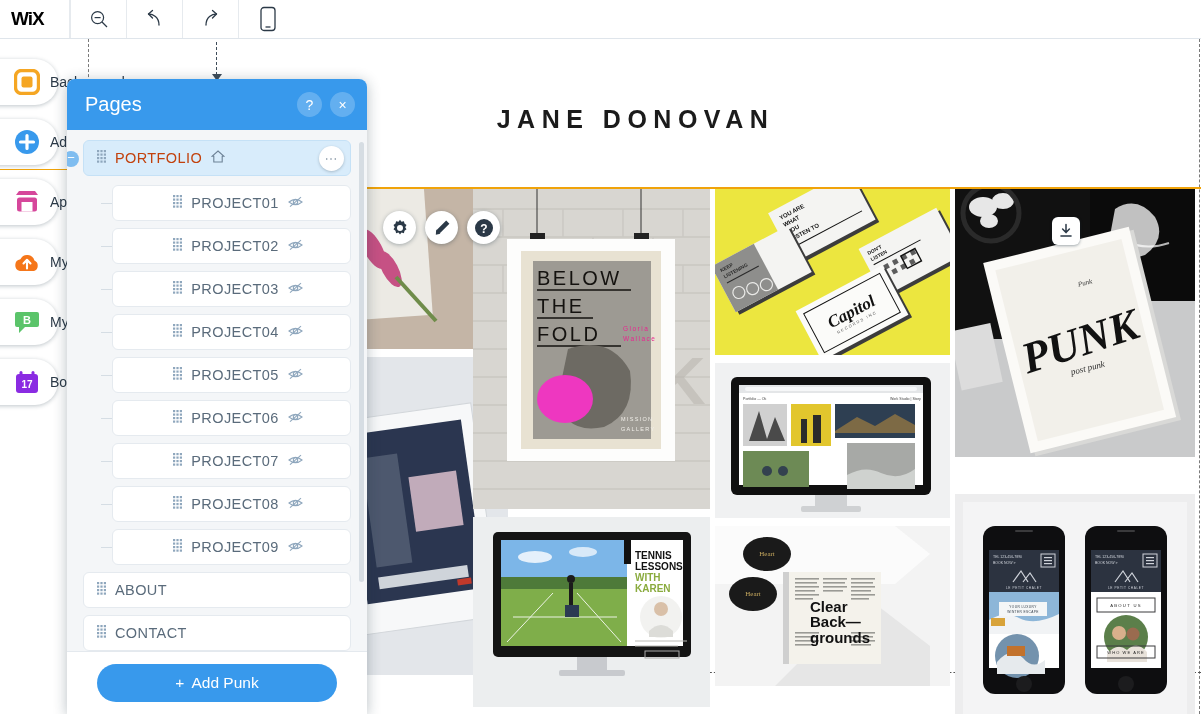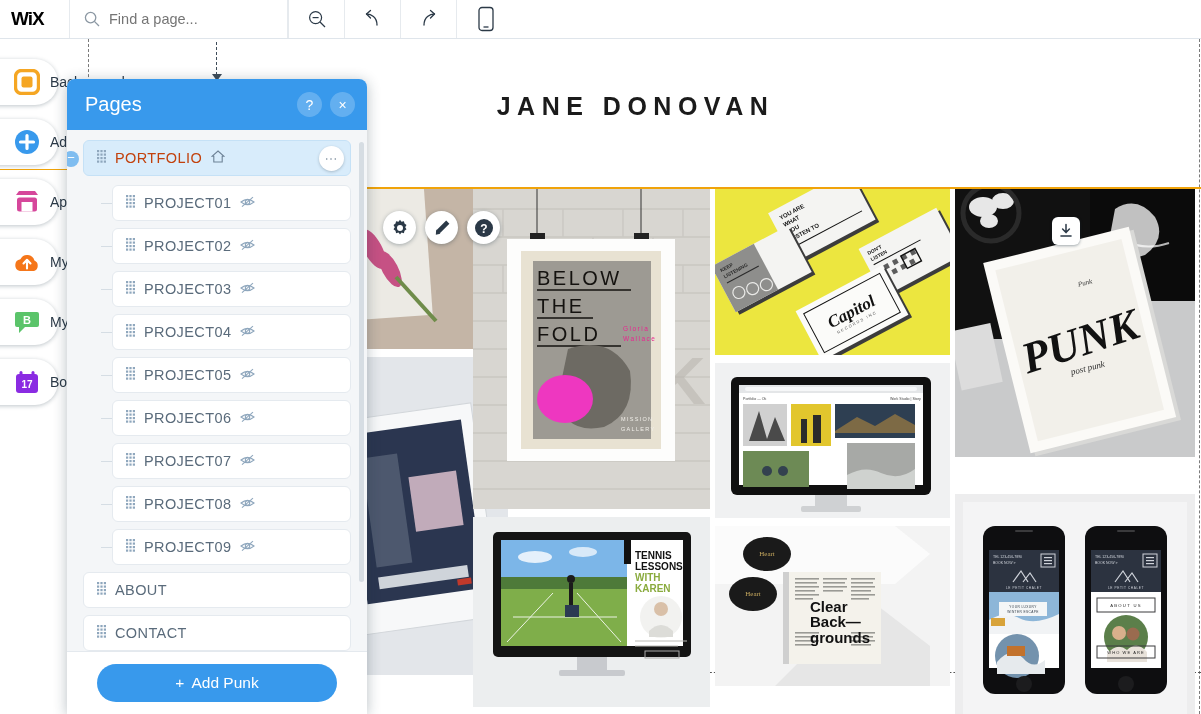--- a/index.html
+++ b/index.html
@@ -65,21 +65,21 @@
   .side-divider{
     position:absolute; left:0; width:70px; height:1px; background:#f0a30a;
   }
 
   
   .canvas{
     position:absolute; left:70px; top:39px; width:1131px; height:675px;
     background:#fff; overflow:hidden;
   }
   .site-title{
-    position:absolute; left:0; top:53px; width:1131px; text-align:center;
+    position:absolute; left:0; top:66px; width:1131px; text-align:center;
     font-size:25px; letter-spacing:6.5px; color:#1b1b1b; font-weight:bold;
   }
   
   .page-frame{
     position:absolute; left:18px; top:0px; width:1112px; height:675px;
     border-left:1px dashed #7a7a7a; border-right:1px dashed #7a7a7a;
     pointer-events:none;
   }
   .strip-line{
     position:absolute; left:0; top:148px; width:1131px; height:2px;
@@ -147,21 +147,21 @@
   }
 
   .row{
     height:36px; border-radius:6px; display:flex; align-items:center;
     padding-left:13px; gap:9px; position:relative; margin-bottom:7px;
     background:#fff; border:1px solid #e5eaef;
   }
   .row.parent{
     background:#d8ecfb; border:1px solid #c5e1f6; margin-bottom:9px;
   }
-  .row.child{ margin-left:29px; }
+  .row.child{ margin-left:29px;justify-content:center; }
   .row-label{ font-size:14.5px; color:#5a6b7b; letter-spacing:.4px;}
   .row.parent .row-label{ color:#c2410c;}
   .collapse{
     position:absolute; left:-21px; top:10px; width:16px;height:16px;border-radius:50%;
     background:#7fbdf0; color:#fff; font-size:13px; line-height:14px; text-align:center;
   }
   .tree-line{
     position:absolute; left:-12px; width:11px; height:1px; background:#d5dde4; top:17px;
   }
   .dots-btn{
@@ -184,27 +184,20 @@
 <body>
 
 <div class="topbar">
 
   <div class="wix-logo">
     <svg width="48" height="20" viewBox="0 0 48 20">
       <text x="0" y="16" font-family="Liberation Sans, sans-serif" font-size="19" font-weight="bold" fill="#000" letter-spacing="-1">WiX</text>
     </svg>
   </div>
 
-  <div class="search-wrap">
-    <svg width="16" height="16" viewBox="0 0 16 16">
-      <circle cx="6.6" cy="6.6" r="5.2" fill="none" stroke="#8c98a3" stroke-width="1.3"></circle>
-      <line x1="10.4" y1="10.4" x2="15" y2="15" stroke="#8c98a3" stroke-width="1.3"></line>
-    </svg>
-    <input class="search-input" value="" placeholder="Find a page..." style="">
-  </div>
 
 
   <div class="top-tools">
     <div class="tool-btn">
       <svg width="20" height="20" viewBox="0 0 20 20">
         <circle cx="8.6" cy="8.6" r="6" fill="none" stroke="#2b3947" stroke-width="1.2"></circle>
         <line x1="5.6" y1="8.6" x2="11.6" y2="8.6" stroke="#2b3947" stroke-width="1.2"></line>
         <line x1="13" y1="13" x2="18" y2="18" stroke="#2b3947" stroke-width="1.2"></line>
       </svg>
     </div>

